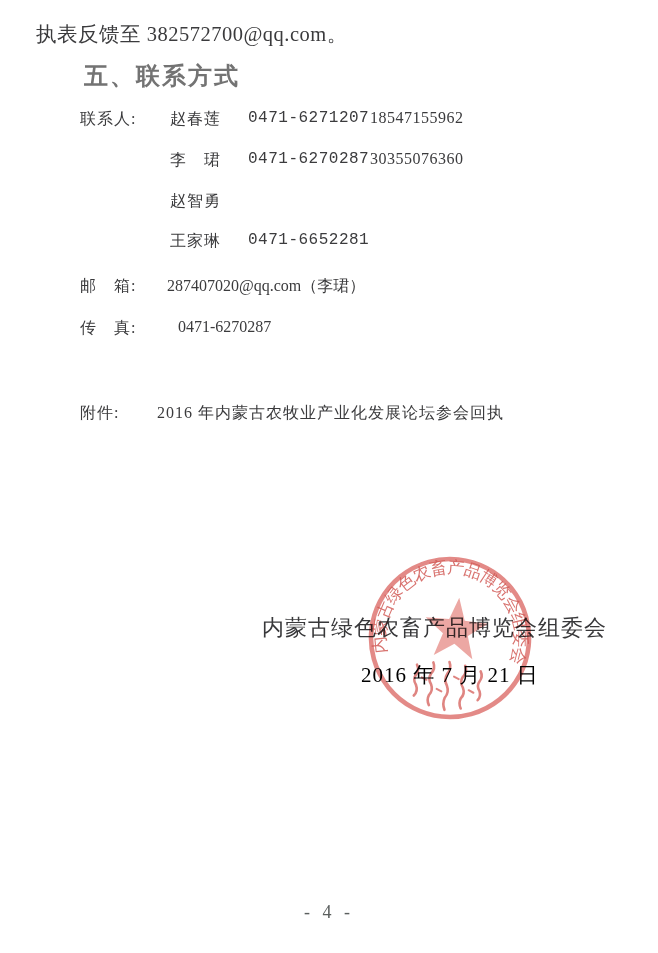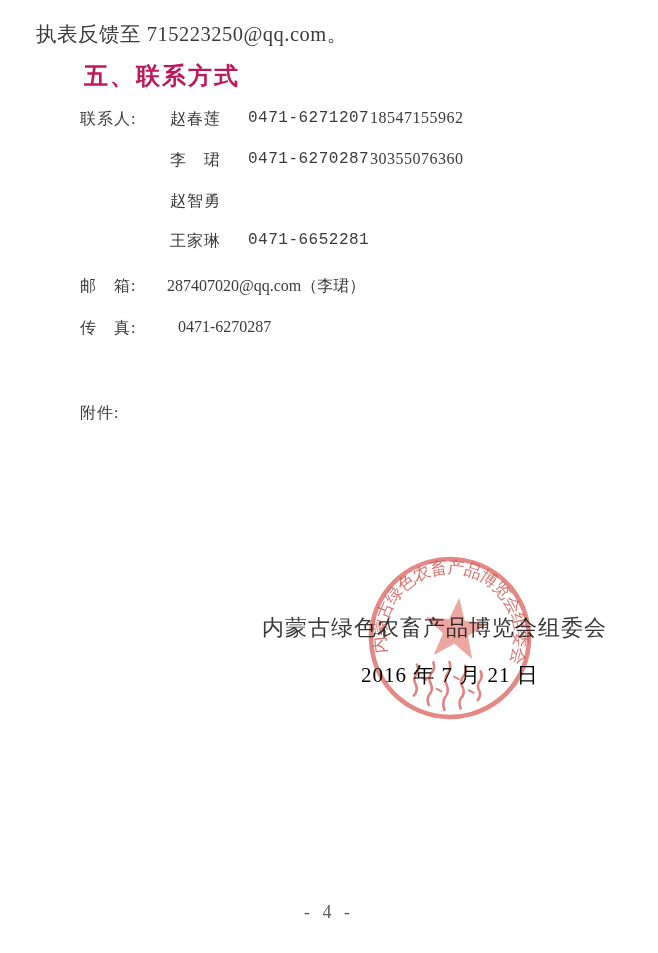--- a/index.html
+++ b/index.html
@@ -9,21 +9,21 @@
     background:#ffffff;
     overflow:hidden;
     font-family:"Liberation Serif","DejaVu Serif",serif;
     color:#3b3b3d;
   }
   .abs{position:absolute;white-space:nowrap;}
   .intro{left:36px;top:20px;font-size:20.5px;letter-spacing:0.5px;}
   .heading{
     left:84px;top:60px;
     font-family:"Liberation Sans","DejaVu Sans",sans-serif;
-    font-weight:bold;font-size:24px;color:#be185d;letter-spacing:2px;
+    font-weight:bold;font-size:24px;color:#737373;letter-spacing:2px;
   }
   .row{position:absolute;left:0;width:100%;height:27px;font-size:16px;}
   .c{position:absolute;top:0;white-space:nowrap;}
   .c-label{left:80px;letter-spacing:1px;}
   .c-name{left:170px;letter-spacing:1px;}
   .c-phone{left:248px;letter-spacing:0.5px;font-family:Liberation Mono, monospace;}
   .c-mobile{left:370px;letter-spacing:0.5px;}
   .org-line{left:262px;top:613px;font-size:22px;letter-spacing:1px;color:#38383a;}
   .date-line{left:361px;top:661px;font-size:21px;letter-spacing:1px;color:#000000;}
   .page-number{
@@ -33,21 +33,21 @@
   .seal{
     position:absolute;left:350px;top:538px;width:200px;height:200px;
     mix-blend-mode:multiply;opacity:0.88;pointer-events:none;
   }
 </style>
 </head>
 <body>
 
 <div class="page">
 
-  <div class="abs intro">执表反馈至 715223250@qq.com。</div>
+  <div class="abs intro">执表反馈至 382572700@qq.com。</div>
 
   <div class="abs heading">五、联系方式</div>
 
   <div class="row" style="top:109px">
     <span class="c c-label">联系人:</span>
     <span class="c c-name">赵春莲</span>
     <span class="c c-phone">0471-6271207</span>
     <span class="c c-mobile">18547155962</span>
   </div>
 
@@ -71,20 +71,21 @@
     <span class="c" style="left:167px">287407020@qq.com（李珺）</span>
   </div>
 
   <div class="row" style="top:318px">
     <span class="c c-label">传　真:</span>
     <span class="c" style="left:178px">0471-6270287</span>
   </div>
 
   <div class="row" style="top:403px">
     <span class="c c-label">附件:</span>
+    <span class="c" style="left:157px;letter-spacing:1px">2016 年内蒙古农牧业产业化发展论坛参会回执</span>
   </div>
 
   <div class="abs org-line">内蒙古绿色农畜产品博览会组委会</div>
   <div class="abs date-line">2016 年 7 月 21 日</div>
 
   <svg class="seal" viewBox="-100 -100 200 200" xmlns="http://www.w3.org/2000/svg">
     <g transform="rotate(6)" fill="none">
       <circle cx="0" cy="0" r="79" stroke="#d6554f" stroke-width="4.6" opacity="0.78"></circle>
       <path id="seal-arc" d="M -60.4 24 A 65 65 0 1 1 60.4 24"></path>
       <text font-size="17" font-family="'Liberation Serif',serif" fill="#cb423d" opacity="0.85">

